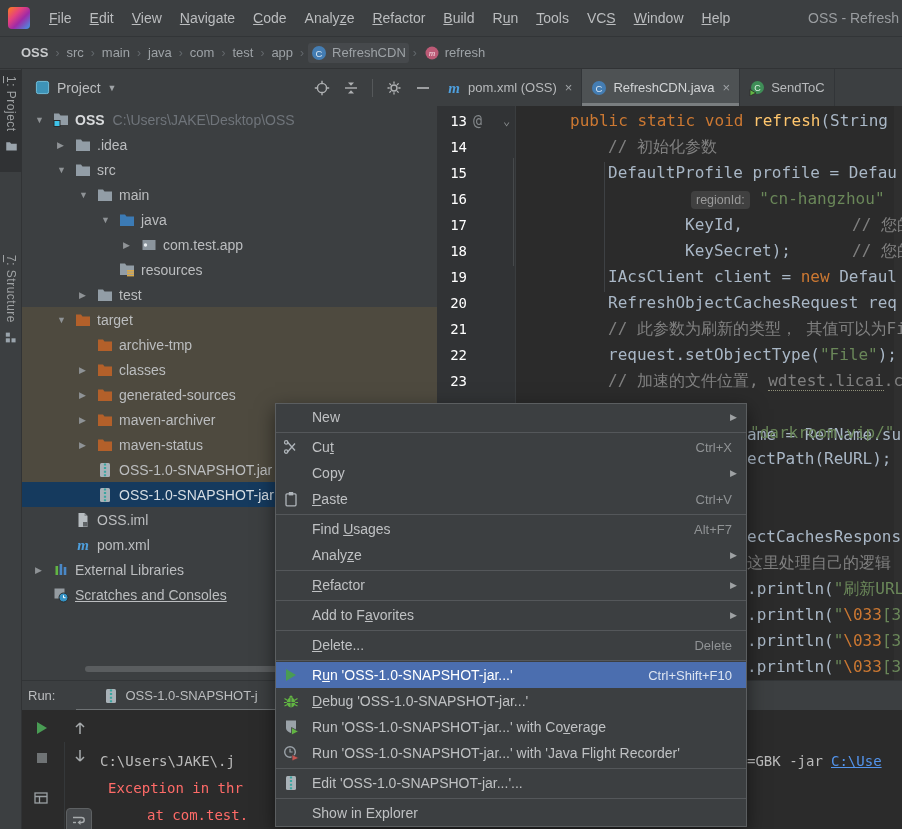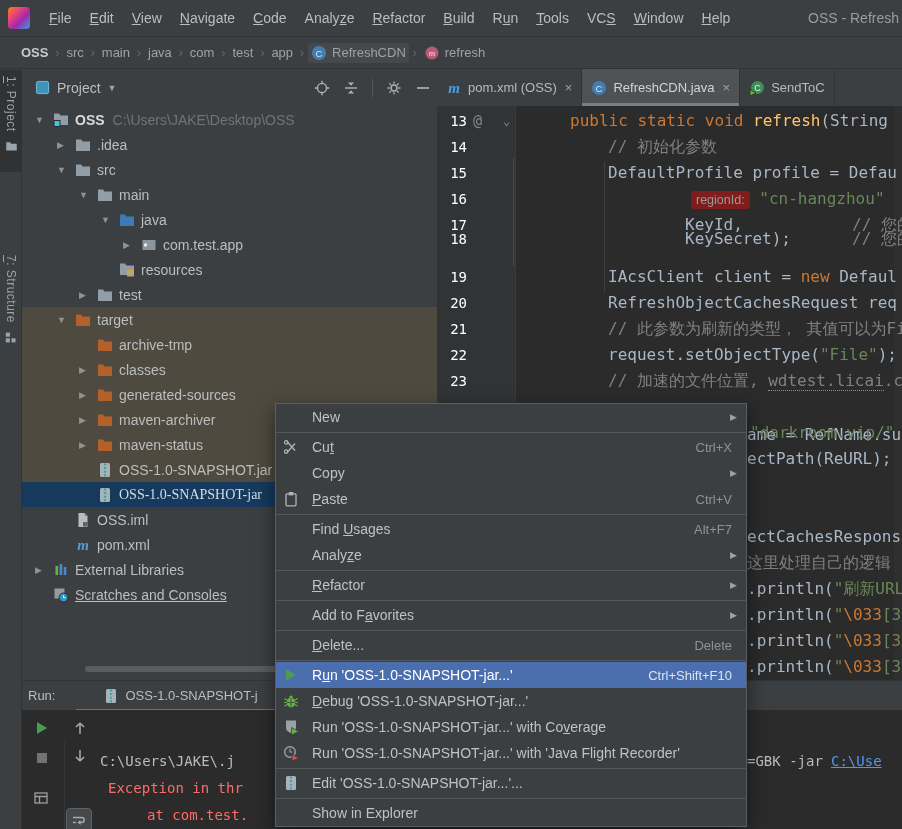--- a/index.html
+++ b/index.html
@@ -33,21 +33,21 @@
   
   #project-panel { position:absolute; left:22px; top:69px; width:415px; height:611px; background:#3c3f41; overflow:hidden; }
   #proj-header { position:relative; height:37px; display:flex; align-items:center; padding-left:12px; gap:7px; }
   #proj-title { font-size:14px; color:#bbbdbf; }
   #proj-caret { color:#9fa3a6; font-size:9px; }
   #proj-actions { position:absolute; right:6px; top:0; height:37px; display:flex; align-items:center; gap:13px; }
   .pa-divider { width:1px; height:18px; background:#55585a; }
   #tree { position:absolute; left:0; top:0; width:100%; height:100%; }
   .trow { position:absolute; left:0; width:100%; height:25px; display:flex; align-items:center; font-size:14px; color:#bbbdbf; white-space:nowrap; cursor:default; }
   .trow.olive { background:#4e4a3f; }
-  .trow.sel { background:#153a5e; color:#d6dde3;font-family:Liberation Serif, serif; }
+  .trow.sel { background:#153a5e; color:#d6dde3; }
   .tarrow { width:20px; font-size:9px; color:#8f9396; flex:none; text-align:left; padding-left:3px; }
   .trow .icon { width:18px; height:16px; margin-right:5px; }
   .tlabel.bold { font-weight:bold; color:#d8dadc; }
   .tpath { margin-left:8px; color:#6f747a; }
   #proj-hscroll { position:absolute; left:63px; top:597px; width:348px; height:6px; border-radius:3px; background:#5a5d5f; }
 
   
   #editor { position:absolute; left:437px; top:69px; width:465px; height:611px; background:#2b2b2b; overflow:hidden; }
   #tabbar { position:absolute; left:0; top:0; width:100%; height:37px; background:#3c3f41; display:flex; }
   .tab { display:flex; align-items:center; gap:6px; padding:0 9px; font-size:13px; color:#b8babc; border-right:1px solid #323538; height:37px; white-space:nowrap; }
@@ -57,21 +57,21 @@
   #gutter-bg { position:absolute; left:0; top:0; width:79px; height:100%; background:#313335; border-right:1px solid #3a3d3f; }
   #scroll-track { position:absolute; right:0; top:0; width:8px; height:100%; background:rgba(255,255,255,0.02); }
   .code-line { position:absolute; left:0; width:100%; height:26px; line-height:26px; font-family:"DejaVu Sans Mono", monospace; font-size:16px; white-space:pre; }
   .lnum { position:absolute; left:0; width:30px; text-align:right; font-size:14px; color:#ffffff; }
   .gut-at { position:absolute; left:36px; font-size:15px; color:#83878a; }
   .gut-fold { position:absolute; left:66px; font-size:12px; color:#8c9092; }
   .tokwrap { position:absolute; top:0; }
   .tok-pl { color:#a9b7c6; } .tok-kw { color:#cc7832; } .tok-fn { color:#ffc66d; }
   .tok-str { color:#6a8759; } .tok-cm { color:#808080; } .tok-esc { color:#cc7832; }
   .tok-cmu { color:#808080; border-bottom:1px dotted #91917a; }
-  .tok-hint { background:#7f1d1d; color:#9a9a9a; border-radius:4px; padding:2px 5px; font-family:"Liberation Sans",sans-serif; font-size:12.5px; }
+  .tok-hint { background:#404040; color:#9a9a9a; border-radius:4px; padding:2px 5px; font-family:"Liberation Sans",sans-serif; font-size:12.5px; }
   #fold-line { position:absolute; left:76px; top:52px; width:1px; height:108px; background:#46494b; }
   #indent-guide { position:absolute; left:167px; top:56px; width:1px; height:130px; background:#3e4144; }
 
   
   #run-panel { position:absolute; left:22px; top:680px; width:880px; height:149px; background:#2b2b2b; }
   #run-header { position:absolute; left:0; top:0; width:100%; height:30px; background:#3c3f41; border-top:1px solid #323537; display:flex; align-items:center; gap:8px; padding-left:6px; font-size:13px; color:#bbbdbf; }
   #run-tab { display:flex; align-items:center; gap:6px; margin-left:40px; }
   #run-underline { position:absolute; left:54px; top:28px; width:336px; height:2px; background:#6e7274; }
   #run-toolbar-sep { position:absolute; left:42px; top:32px; width:1px; height:117px; background:#35383a; }
   .rt-icon { position:absolute; cursor:default; }
@@ -443,21 +443,21 @@
     <div id="code">
       <div id="gutter-bg"></div>
       <div id="fold-line"></div>
       <div id="indent-guide"></div>
       <div id="scroll-track"></div>
     <div class="code-line" style="top: 2px;"><span class="lnum">13</span><span class="gut-at">@</span><span class="gut-fold">⌄</span><span class="tokwrap" style="left: 133px;"><span class="tok-kw">public static void </span><span class="tok-fn">refresh</span><span class="tok-pl">(String </span></span></div>
         <div class="code-line" style="top: 28px;"><span class="lnum">14</span><span class="tokwrap" style="left: 171px;"><span class="tok-cm">// 初始化参数</span></span></div>
         <div class="code-line" style="top: 54px;"><span class="lnum">15</span><span class="tokwrap" style="left: 171px;"><span class="tok-pl">DefaultProfile profile = Defau</span></span></div>
         <div class="code-line" style="top: 80px;"><span class="lnum">16</span><span class="tokwrap" style="left: 254px;"><span class="tok-hint">regionId:</span><span class="tok-str"> "cn-hangzhou"</span></span></div>
         <div class="code-line" style="top: 106px;"><span class="lnum">17</span><span class="tokwrap" style="left: 248px;"><span class="tok-pl">KeyId,</span></span><span class="tokwrap" style="left: 415px;"><span class="tok-cm">// 您的A</span></span></div>
-        <div class="code-line" style="top: 120px;"><span class="lnum">18</span><span class="tokwrap" style="left: 248px;"><span class="tok-pl">KeySecret);</span></span><span class="tokwrap" style="left: 415px;"><span class="tok-cm">// 您的A</span></span></div>
+        <div class="code-line" style="top: 132px;"><span class="lnum">18</span><span class="tokwrap" style="left: 248px;"><span class="tok-pl">KeySecret);</span></span><span class="tokwrap" style="left: 415px;"><span class="tok-cm">// 您的A</span></span></div>
         <div class="code-line" style="top: 158px;"><span class="lnum">19</span><span class="tokwrap" style="left: 171px;"><span class="tok-pl">IAcsClient client = </span><span class="tok-kw">new</span><span class="tok-pl"> Defaul</span></span></div>
         <div class="code-line" style="top: 184px;"><span class="lnum">20</span><span class="tokwrap" style="left: 171px;"><span class="tok-pl">RefreshObjectCachesRequest req</span></span></div>
         <div class="code-line" style="top: 210px;"><span class="lnum">21</span><span class="tokwrap" style="left: 171px;"><span class="tok-cm">// 此参数为刷新的类型， 其值可以为Fi</span></span></div>
         <div class="code-line" style="top: 236px;"><span class="lnum">22</span><span class="tokwrap" style="left: 171px;"><span class="tok-pl">request.setObjectType(</span><span class="tok-str">"File"</span><span class="tok-pl">);</span></span></div>
         <div class="code-line" style="top: 262px;"><span class="lnum">23</span><span class="tokwrap" style="left: 171px;"><span class="tok-cm">// 加速的文件位置, </span><span class="tok-cmu">wdtest.licai</span><span class="tok-cm">.c</span></span></div>
         <div class="code-line" style="top: 288px;"><span class="tokwrap" style="left: 310px; margin-top: 28px;"><span class="tok-pl">ame = RefName.su</span></span></div>
         <div class="code-line" style="top: 314px;"><span class="tokwrap" style="left: 313px;"><span class="tok-str">"darkroom.vip/"</span></span></div>
         <div class="code-line" style="top: 340px;"><span class="tokwrap" style="left: 310px;"><span class="tok-pl">ectPath(ReURL);</span></span></div>
         <div class="code-line" style="top: 418px;"><span class="tokwrap" style="left: 310px;"><span class="tok-pl">ectCachesRespons</span></span></div>
         <div class="code-line" style="top: 444px;"><span class="tokwrap" style="left: 310px;"><span class="tok-cm">这里处理自己的逻辑</span></span></div>

